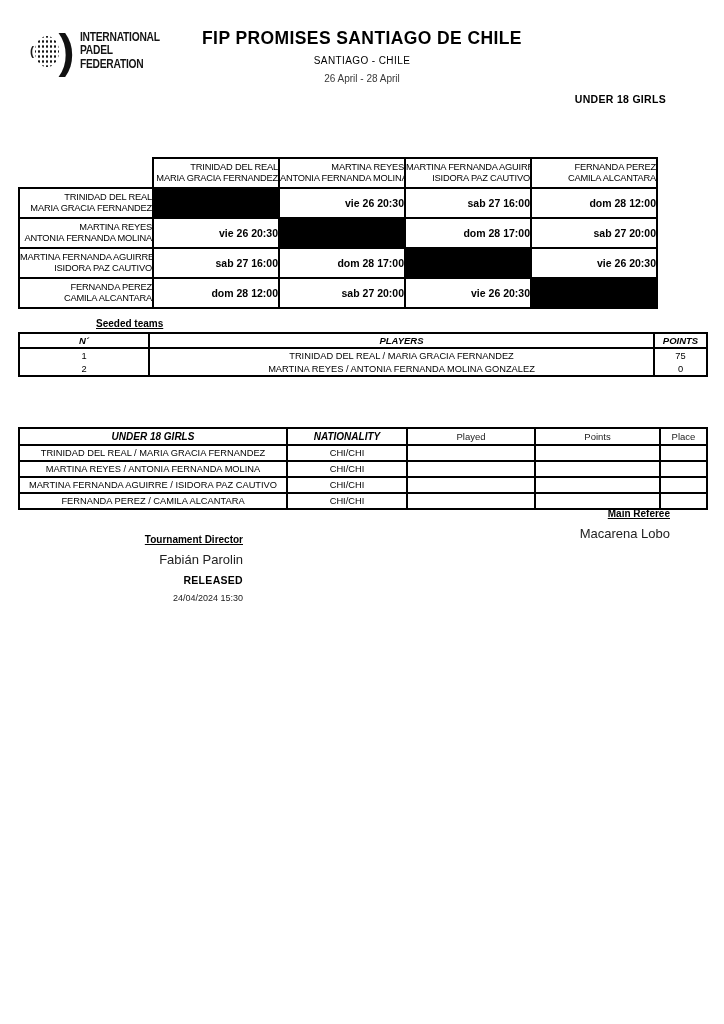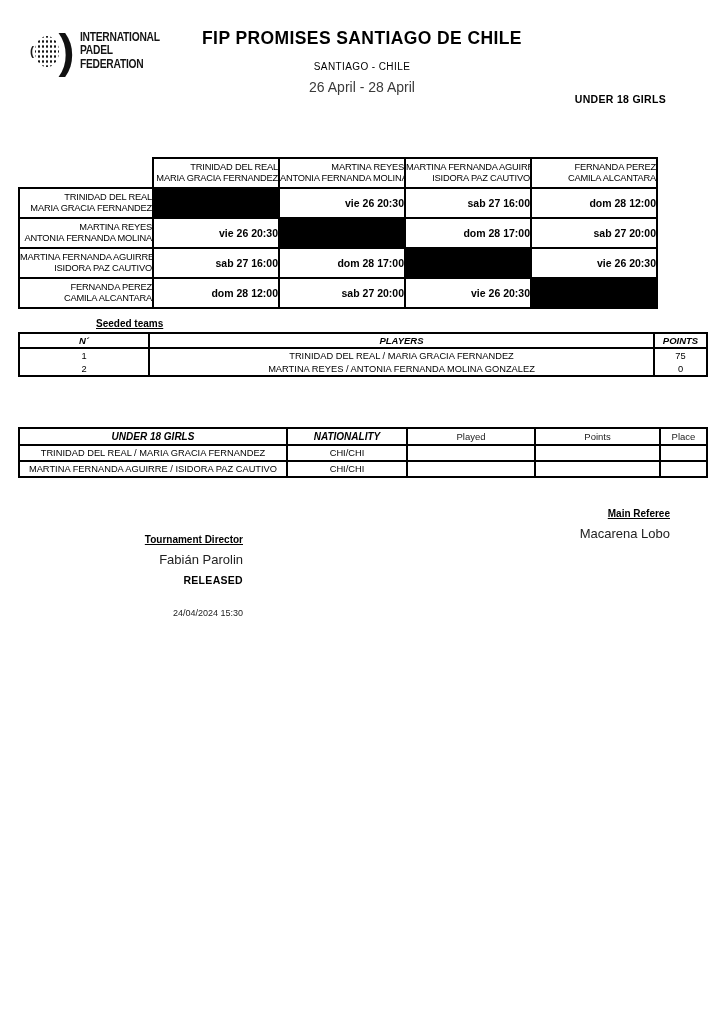--- a/index.html
+++ b/index.html
@@ -30,22 +30,22 @@
   }
   .logo-text {
     font-weight: 700; font-size: 12.5px; line-height: 13.5px;
     letter-spacing: -0.3px; transform: scaleX(0.82); transform-origin: left center;
     color: #141414; white-space: nowrap;
   }
 
   
   .title-block { position: absolute; left: 0; right: 0; top: 28px; text-align: center; }
   .doc-title { font-size: 17.5px; font-weight: 700; letter-spacing: 0.4px; }
-  .doc-subtitle { font-size: 10px; margin-top: 12px; letter-spacing: 0.4px; }
-  .doc-dates { font-size: 14px; margin-top: 7px; color: #3a3a3a; }
+  .doc-subtitle { font-size: 10px; margin-top: 6px; letter-spacing: 0.4px; }
+  .doc-dates { font-size: 10px; margin-top: 7px; color: #3a3a3a; }
   .category { position: absolute; top: 93px; right: 58px; font-size: 10.5px; font-weight: 700; letter-spacing: 0.3px; }
 
   
   table { border-collapse: collapse; table-layout: fixed; }
   .grid { position: absolute; left: 18px; top: 157px; width: 638px; }
   .grid td { border: 2px solid #000; text-align: right; vertical-align: middle; padding: 0 0; overflow: hidden; }
   .grid tr { height: 30px; }
   .grid td.corner { border: none; background: #fff; }
   .grid .two-line { font-size: 9.3px; line-height: 11.5px; letter-spacing: -0.2px; white-space: nowrap; }
   .grid td.time { font-size: 10.5px; font-weight: 700; }
@@ -70,21 +70,21 @@
   .standings td.h-plain { font-size: 9.5px; color: #222; text-align: center; }
   .standings td.cell { font-size: 9.3px; }
 
   
   .footer-block { position: absolute; text-align: right; }
   .footer-director { left: 53px; top: 534px; width: 190px; }
   .footer-referee { left: 518px; top: 508px; width: 152px; }
   .f-label { font-size: 10px; font-weight: 700; text-decoration: underline; }
   .f-name { font-size: 13px; margin-top: 7px; color: #222; }
   .f-released { font-size: 10.5px; font-weight: 700; margin-top: 7px; letter-spacing: 0.3px; }
-  .f-time { font-size: 9px; margin-top: 22px; color: #222; }
+  .f-time { font-size: 9px; margin-top: 7px; color: #222; }
 </style>
 </head>
 <body>
 
 <div class="page">
 
   <div class="logo">
     <div class="logo-mark">
       <span class="paren-small">(</span>
       <span class="dot-ball"></span>
@@ -218,21 +218,35 @@
       <td class="h-plain">Place</td>
     </tr>
     <tr>
       <td class="cell">TRINIDAD DEL REAL / MARIA GRACIA FERNANDEZ</td>
       <td class="cell">CHI/CHI</td>
       <td class="cell"></td>
       <td class="cell"></td>
       <td class="cell"></td>
     </tr>
     <tr>
+      <td class="cell">MARTINA REYES / ANTONIA FERNANDA MOLINA</td>
+      <td class="cell">CHI/CHI</td>
+      <td class="cell"></td>
+      <td class="cell"></td>
+      <td class="cell"></td>
+    </tr>
+    <tr>
       <td class="cell">MARTINA FERNANDA AGUIRRE / ISIDORA PAZ CAUTIVO</td>
+      <td class="cell">CHI/CHI</td>
+      <td class="cell"></td>
+      <td class="cell"></td>
+      <td class="cell"></td>
+    </tr>
+    <tr>
+      <td class="cell">FERNANDA PEREZ / CAMILA ALCANTARA</td>
       <td class="cell">CHI/CHI</td>
       <td class="cell"></td>
       <td class="cell"></td>
       <td class="cell"></td>
     </tr>
     </tbody>
   </table>
 
   <div class="footer-block footer-director">
     <div class="f-label">Tournament Director</div>

